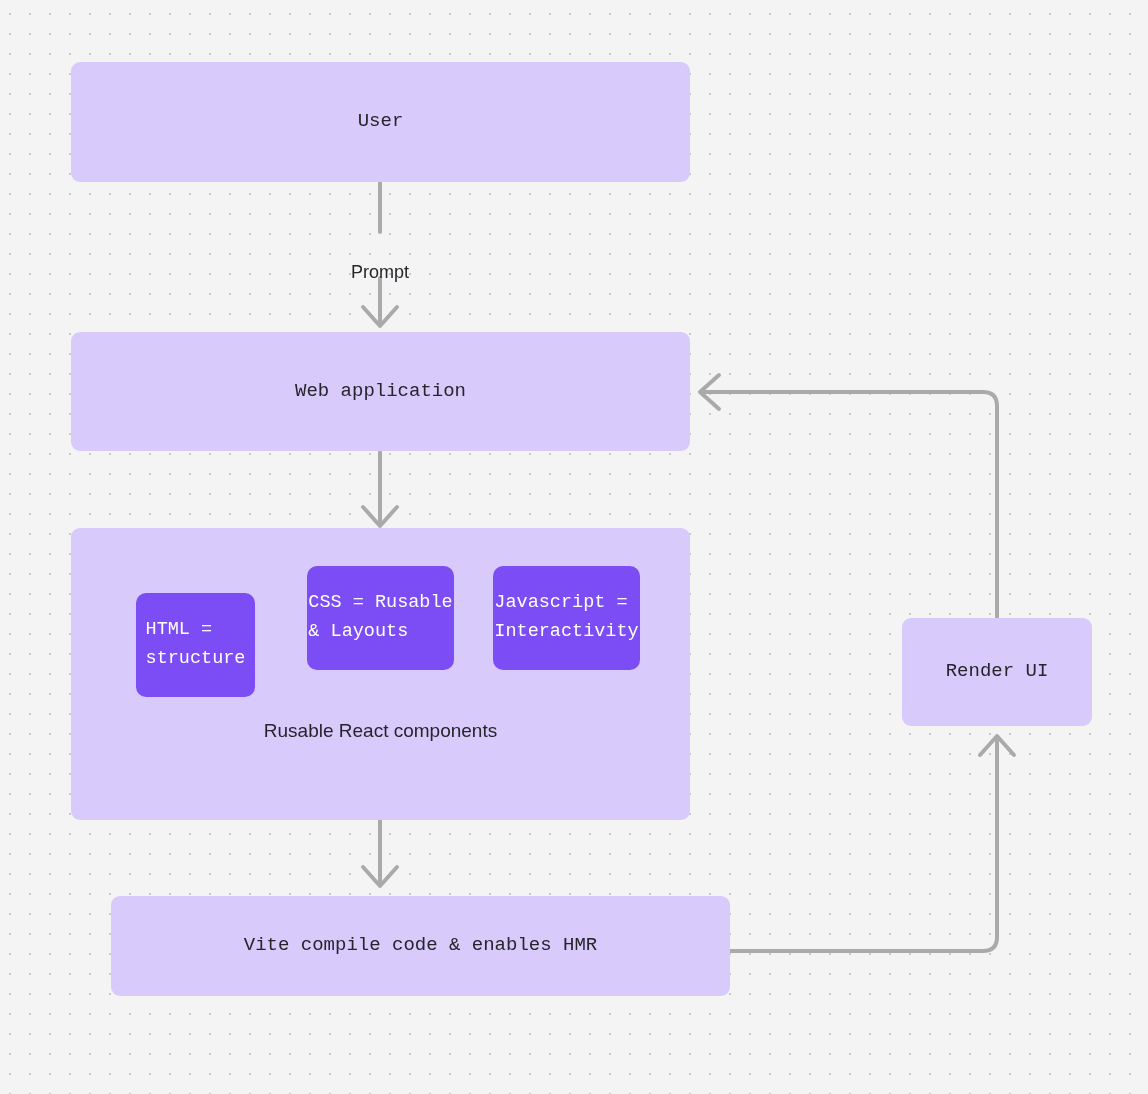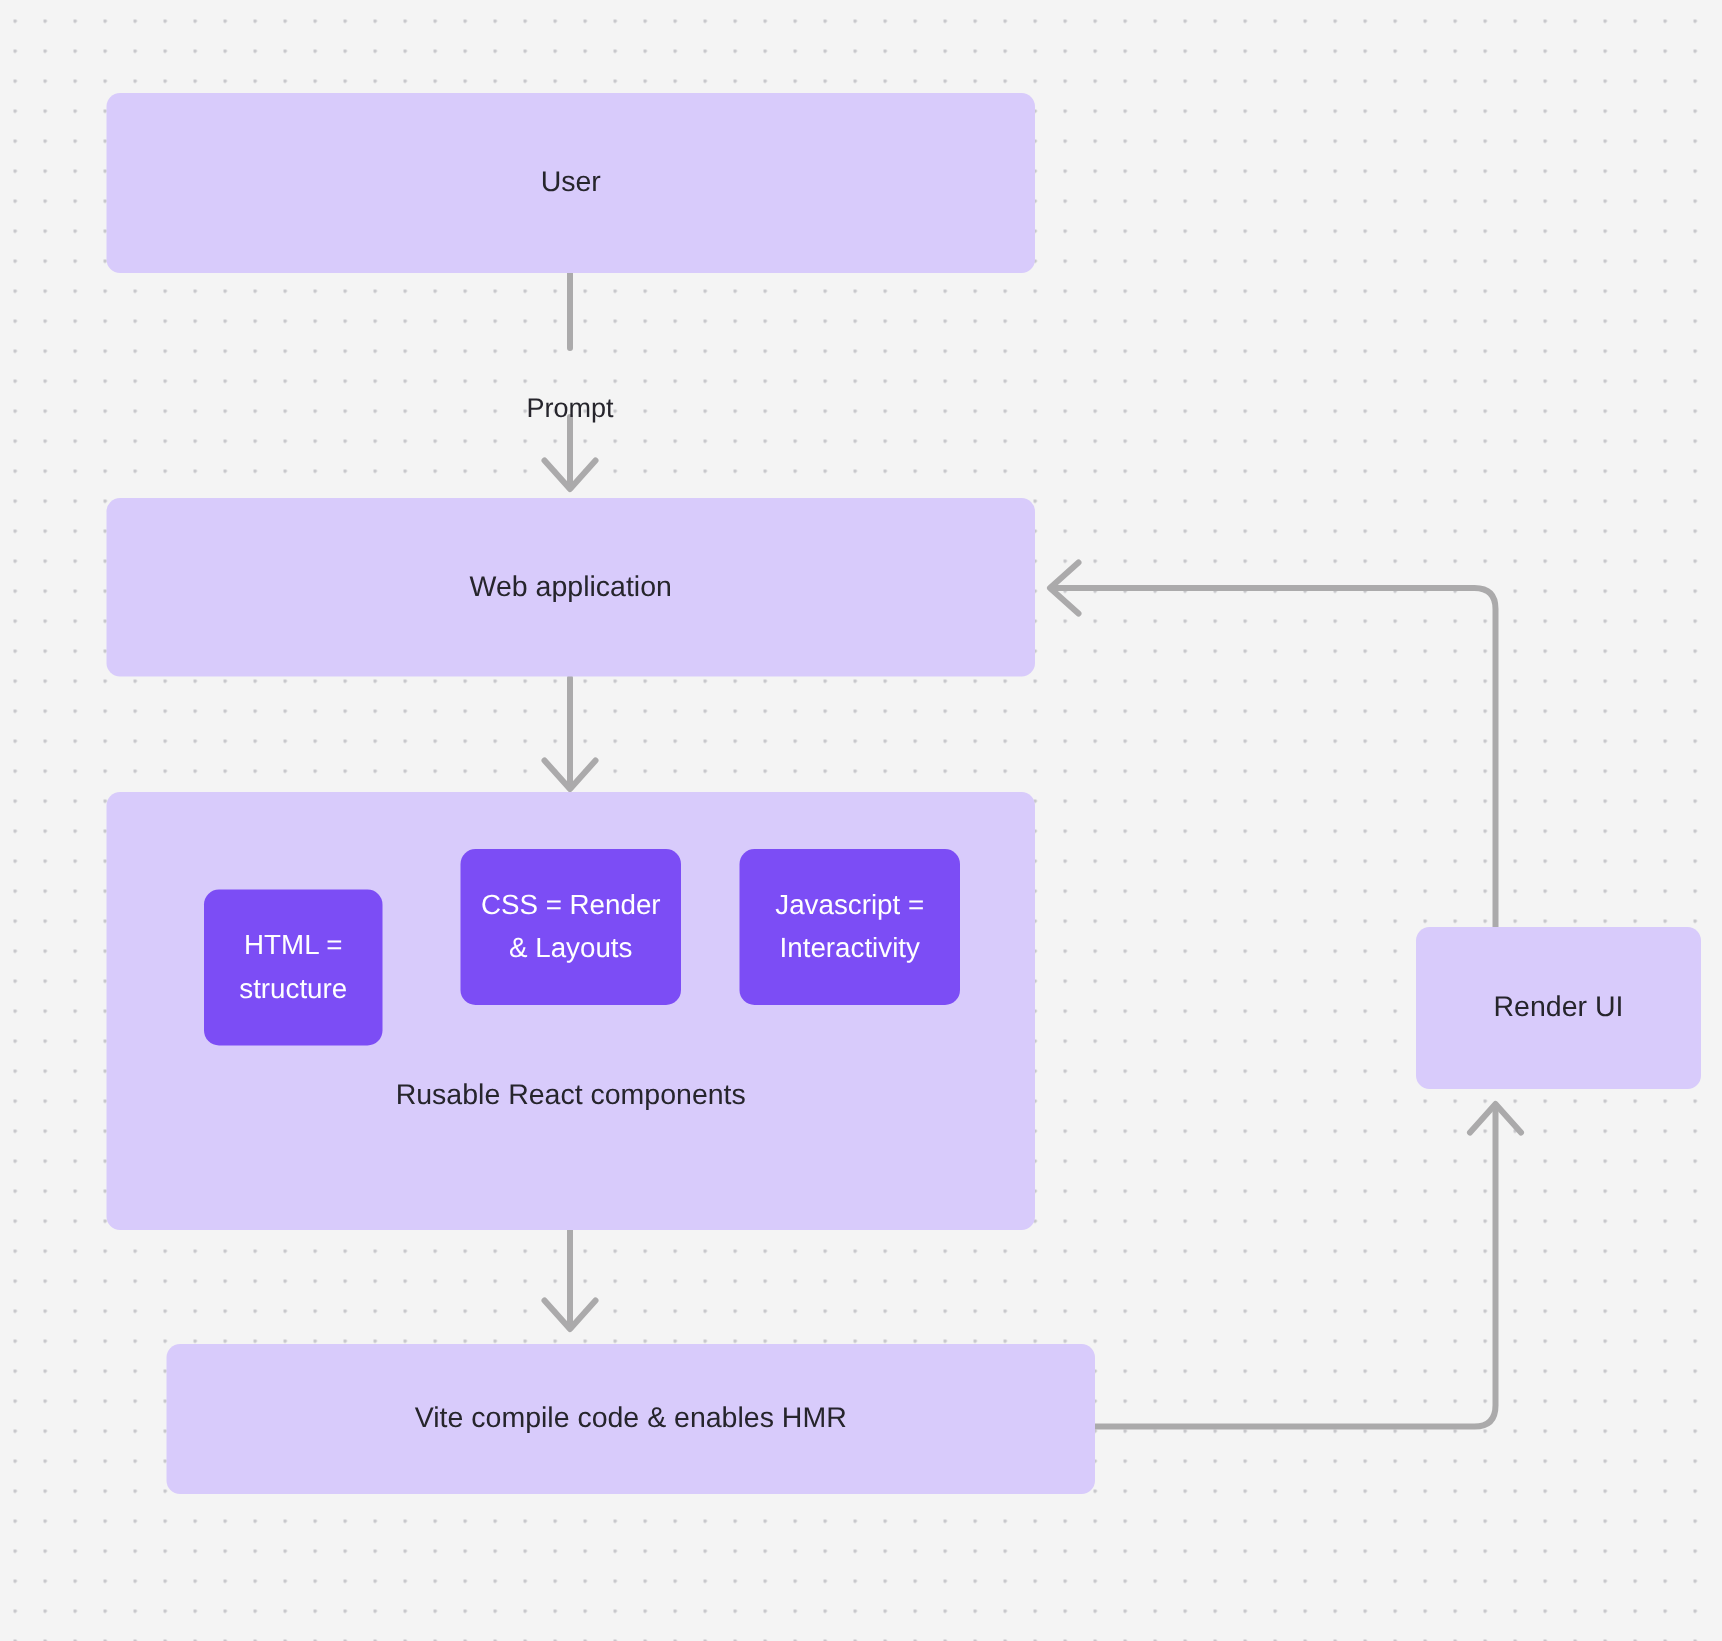--- a/index.html
+++ b/index.html
@@ -20,22 +20,22 @@
     background-image: radial-gradient(circle at 1px 1px, #c8c8cc 1.3px, transparent 1.4px);
     background-size: 20px 20px;
     background-position: 9px 13px;
   }
   .node {
     position: absolute;
     box-sizing: border-box;
     display: flex;
     align-items: center;
     justify-content: center;
-    text-align: center;
     border-radius: 9px;
+    font-family: Liberation Mono, monospace;
   }
   .node-lilac {
     background: #d8cbfb;
     color: #26252c;
     font-size: 19px;
     line-height: 1.45;
   }
   .node-violet {
     background: #7c4df5;
     color: #ffffff;
@@ -122,38 +122,38 @@
 
     <div class="node node-violet" style="left:65px; top:38px; width:119px; height:104px;margin-top:27px;">
       <span>
         <span>HTML =</span><br>
         <span>structure</span>
       </span>
     </div>
 
     <div class="node node-violet" style="left:236px; top:38px; width:147px; height:104px;">
       <span>
-        <span>CSS = Render</span><br>
+        <span>CSS = Rusable</span><br>
         <span>&amp; Layouts</span>
       </span>
     </div>
 
     <div class="node node-violet" style="left:422px; top:38px; width:147px; height:104px;">
       <span>
         <span>Javascript =</span><br>
         <span>Interactivity</span>
       </span>
     </div>
 
     <div class="group-caption" style="top:192px;">
       <span>Rusable React components</span>
     </div>
   </div>
 
   <div class="node node-lilac" style="left:71px; top:896px; width:619px; height:100px;margin-left:40px;">
     <span>Vite compile code &amp; enables HMR</span>
   </div>
 
-  <div class="node node-lilac" style="left:902px; top:618px; width:190px; height:108px;margin-left:42px;">
+  <div class="node node-lilac" style="left:902px; top:618px; width:190px; height:108px;">
     <span>Render UI</span>
   </div>
 
 </div>
 
 </body></html>

